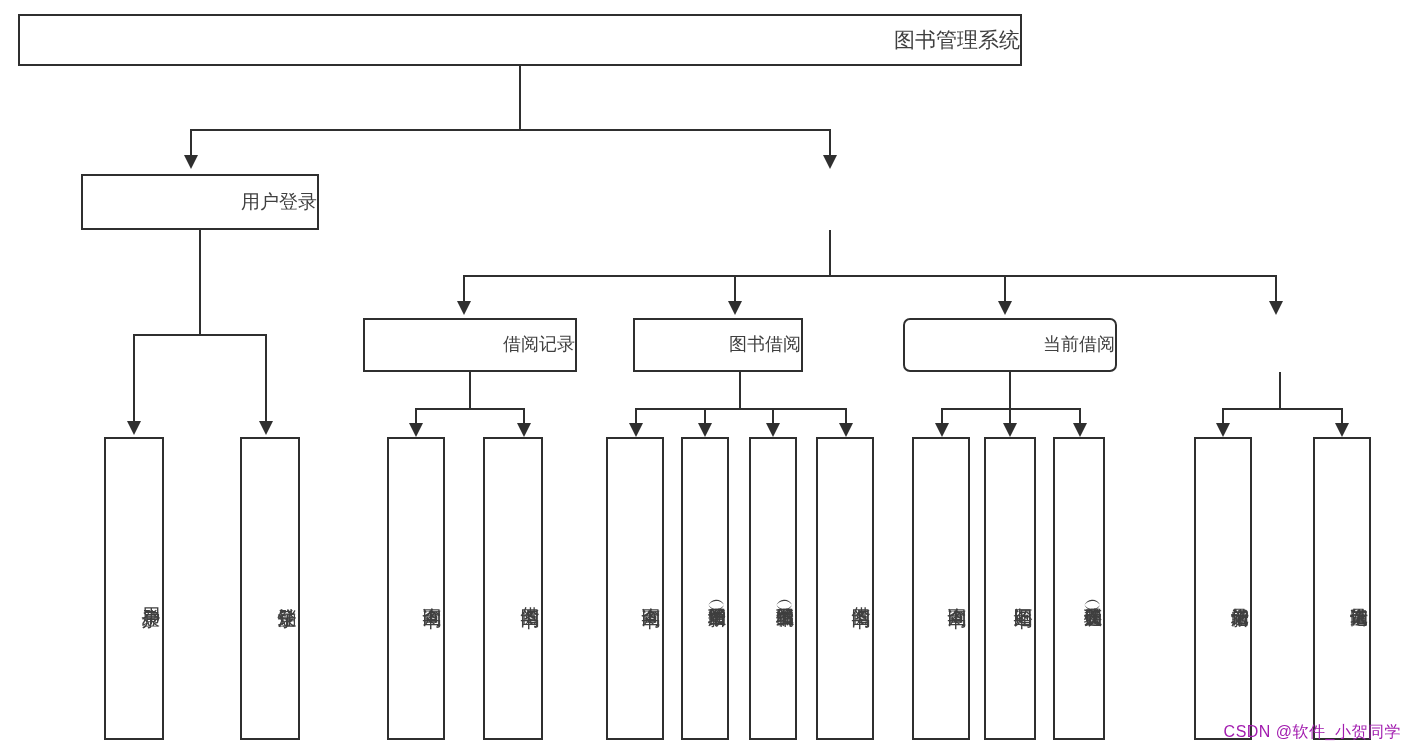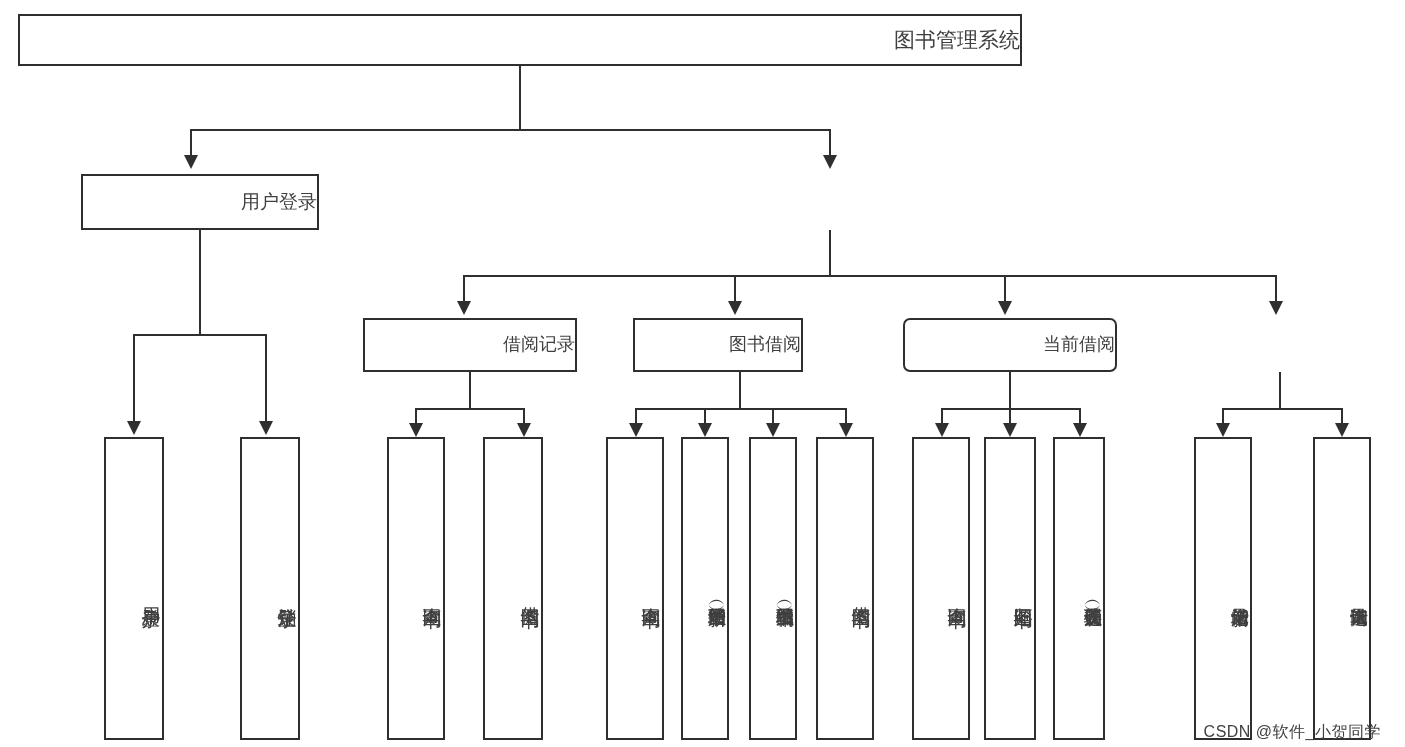--- a/index.html
+++ b/index.html
@@ -52,24 +52,24 @@
   .arrow{
     position:absolute;
     width:0;height:0;
     border-left:7px solid transparent;
     border-right:7px solid transparent;
     border-top:14px solid #2f2f2f;
   }
   
   #watermark{
     position:absolute;
-    right:24px;
+    right:4px;
     bottom:4px;
     font-size:16px;
-    color:#404040;
+    color:#a21caf;
     letter-spacing:0.5px;
     white-space:nowrap;
     pointer-events:none;
   }
 </style>
 </head>
 <body>
 
 <div id="canvas">
 

